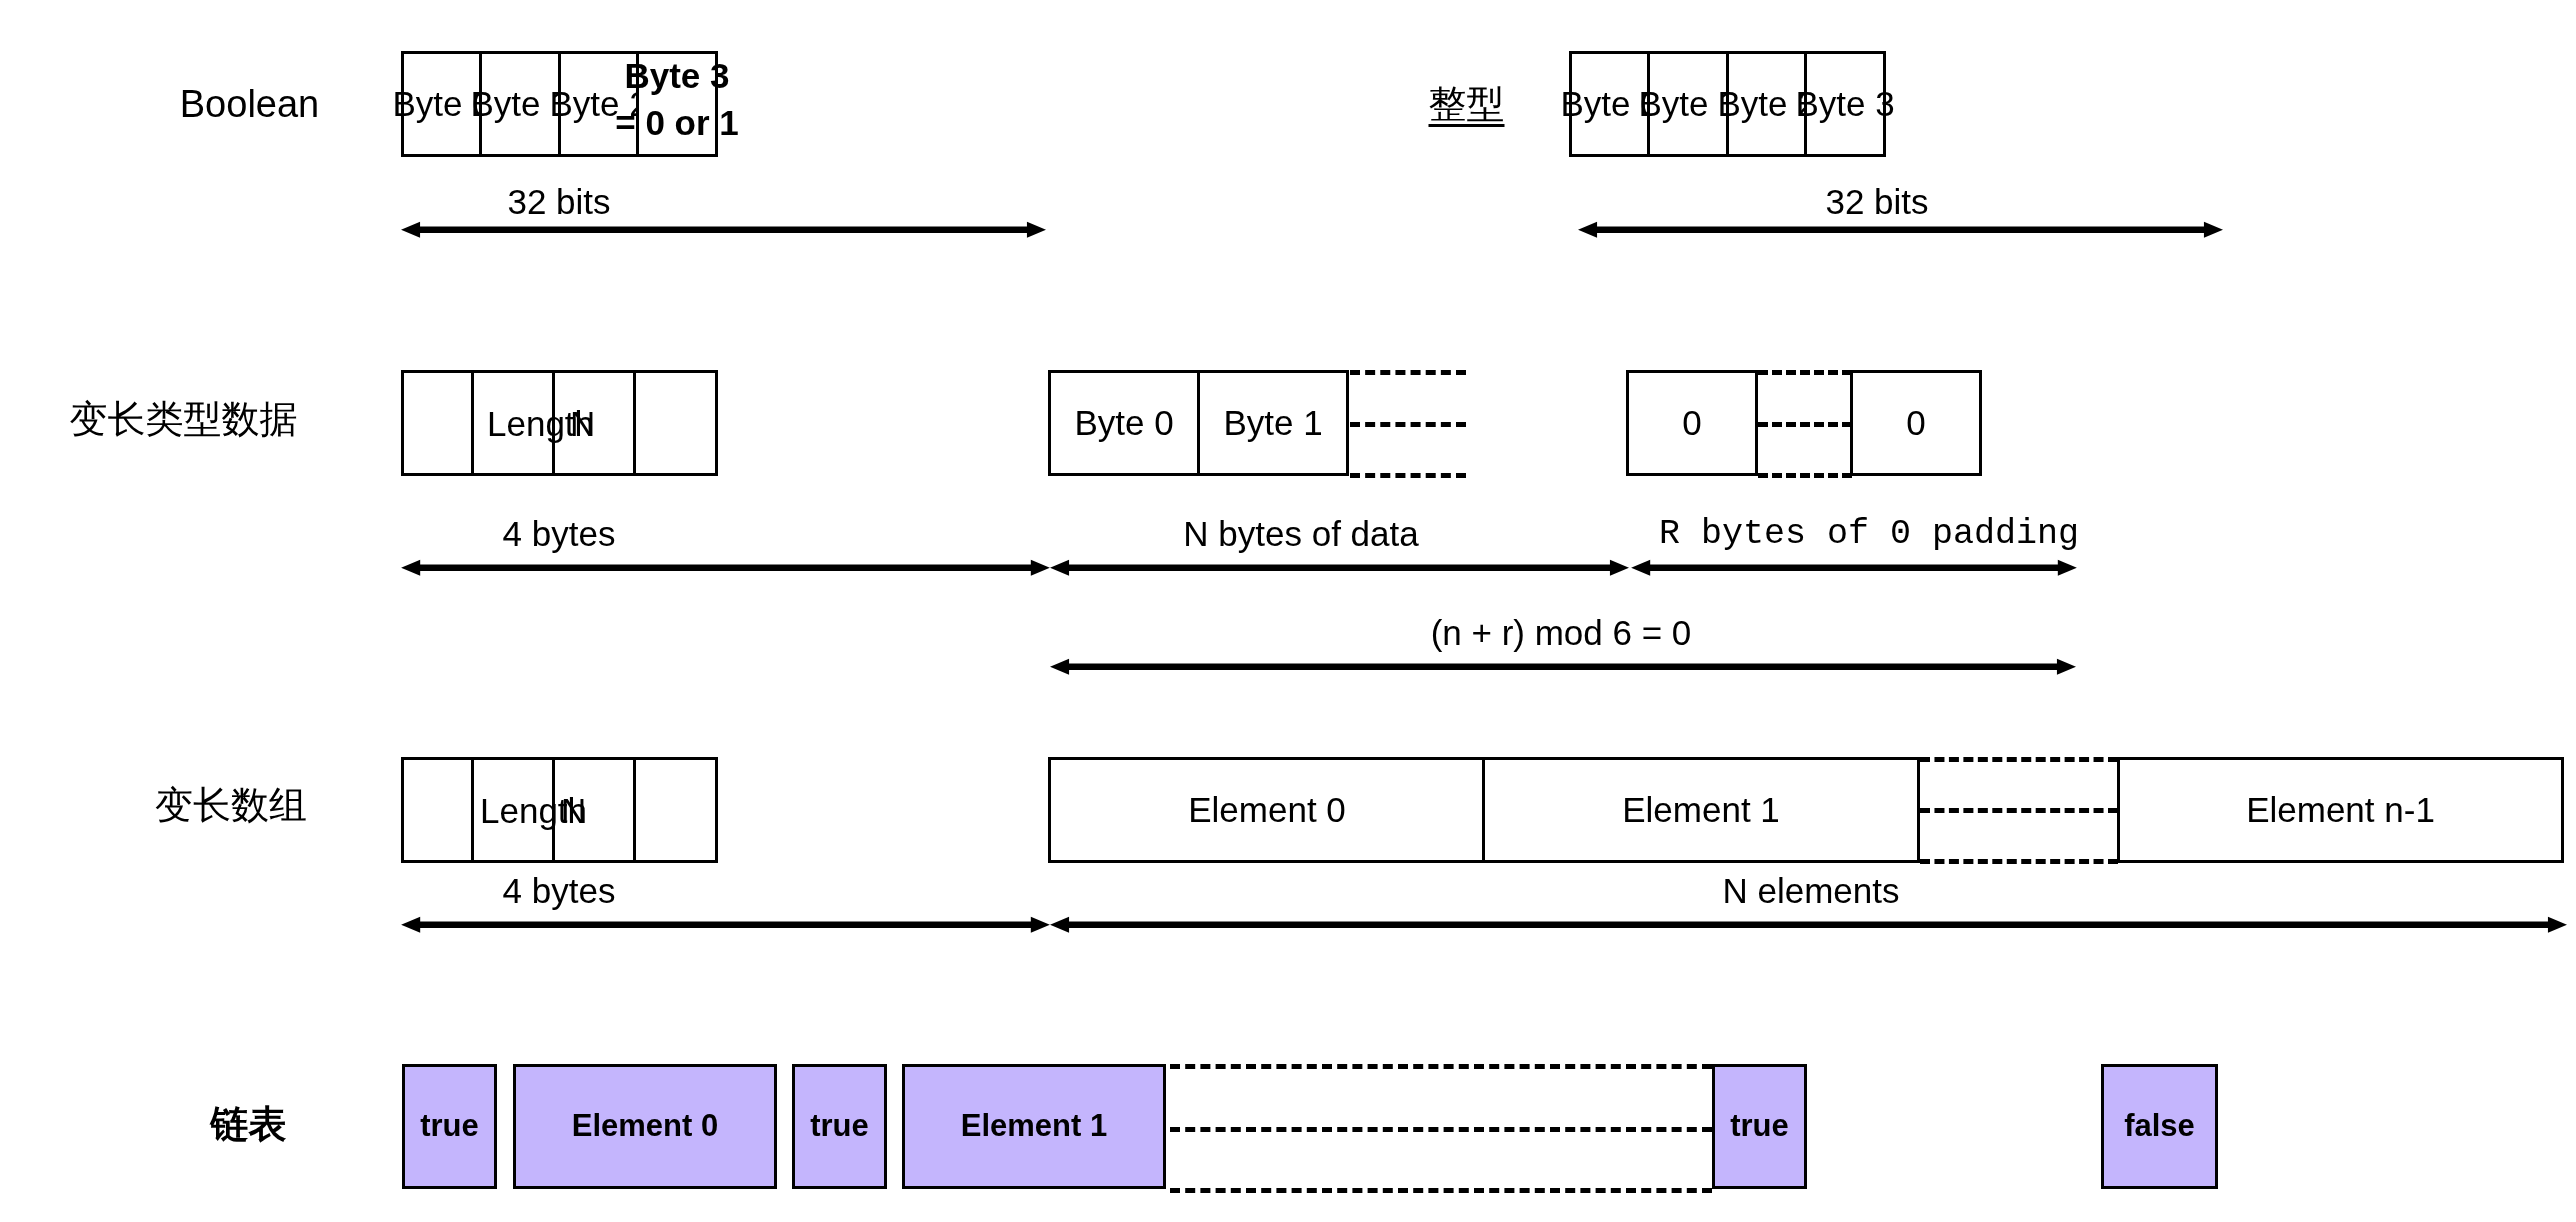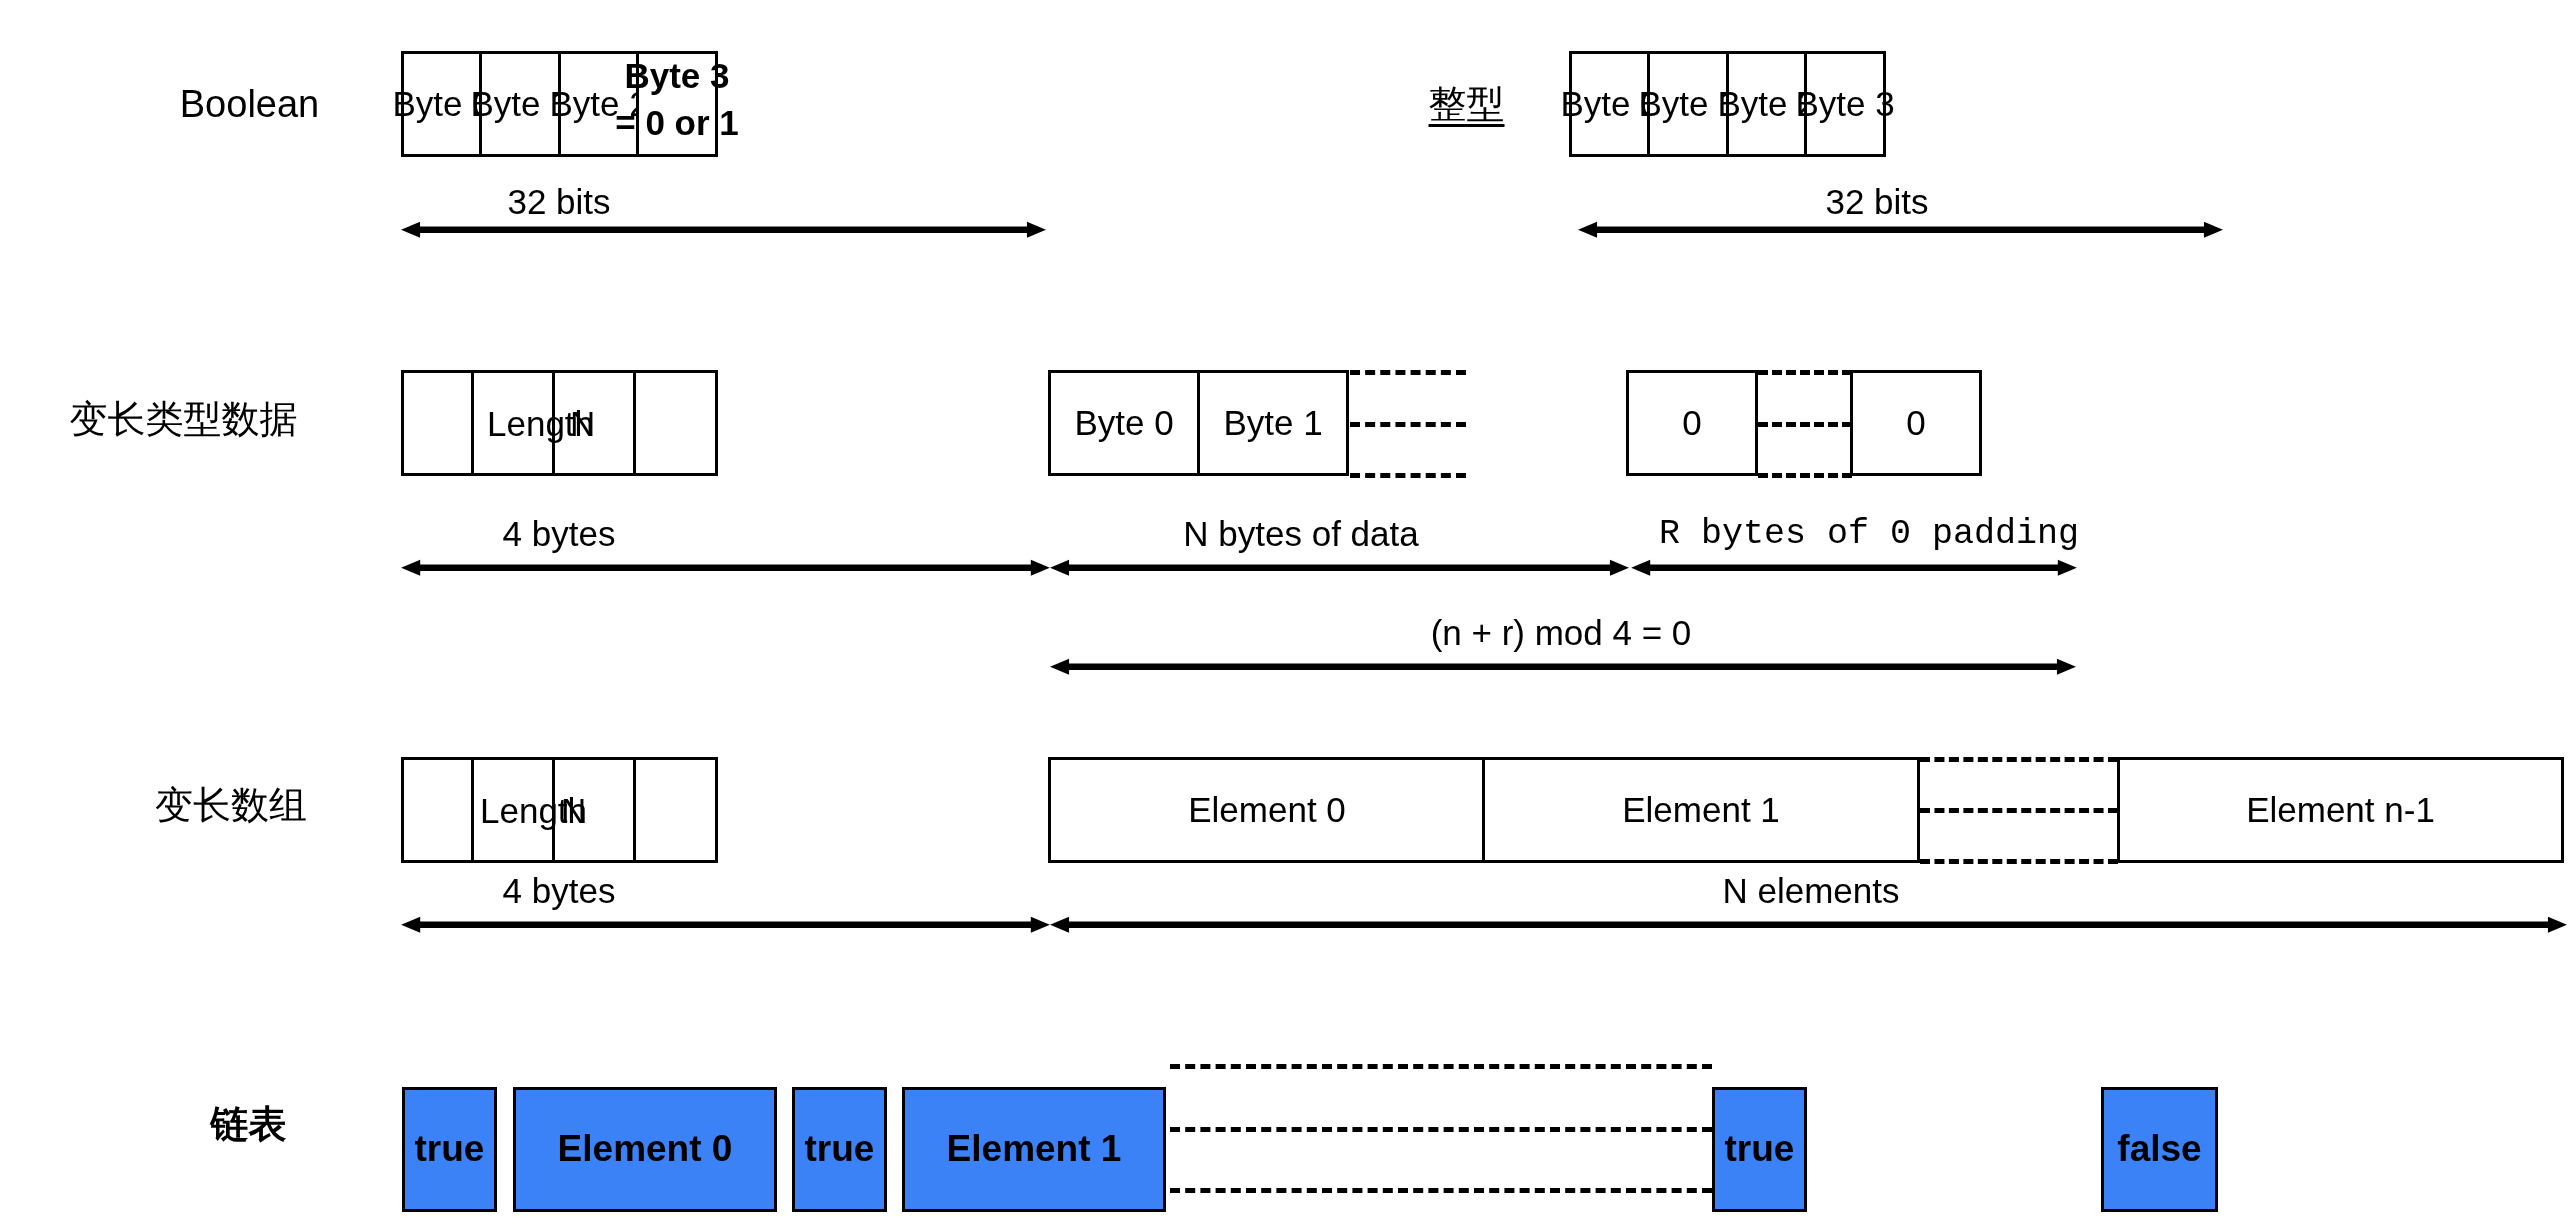--- a/index.html
+++ b/index.html
@@ -28,29 +28,28 @@
     white-space: nowrap;
     text-align: center;
   }
   .rowlabel.underline { text-decoration: underline; text-underline-offset: 6.6px; }
 
   
   .box {
     position: absolute;
     box-sizing: border-box;
     border: 3.7px solid #000;
-    background: #3b82f6;
+    background: #c4b5fd;
     display: flex;
     align-items: center;
     justify-content: center;
-    font-size: 37px;
+    font-size: 31px;
     line-height: 1.05;
     white-space: nowrap;
     color: #000;
-    margin-top: 23px;
   }
   .box.bold { font-weight: bold; }
 
   
   .cell {
     position: absolute;
     box-sizing: border-box;
     border: 3.7px solid #000;
     background: #fff;
     display: flex;
@@ -169,21 +168,21 @@
 
   <div class="txt center" style="left:1869px; top:515px;font-family:Liberation Mono, monospace;">R bytes of 0 padding</div>
   <div class="arrow" style="left:1631px; top:559px; width:446px;">
     <svg width="446" height="17.6" viewBox="0 0 608 24">
       <line x1="16" y1="12" x2="592" y2="12" stroke="#000" stroke-width="9"></line>
       <polygon points="0,12 26,1 26,23" fill="#000"></polygon>
       <polygon points="608,12 582,1 582,23" fill="#000"></polygon>
     </svg>
   </div>
 
-  <div class="txt center" style="left:1561px; top:614px;">(n + r) mod 4 = 0</div>
+  <div class="txt center" style="left:1561px; top:614px;">(n + r) mod 6 = 0</div>
   <div class="arrow" style="left:1050px; top:658px; width:1026px;">
     <svg width="1026" height="17.6" viewBox="0 0 1400 24">
       <line x1="16" y1="12" x2="1384" y2="12" stroke="#000" stroke-width="9"></line>
       <polygon points="0,12 26,1 26,23" fill="#000"></polygon>
       <polygon points="1400,12 1374,1 1374,23" fill="#000"></polygon>
     </svg>
   </div>
 
   <div class="rowlabel" style="left:132px; top:786px; width:198px;">变长数组</div>
 

